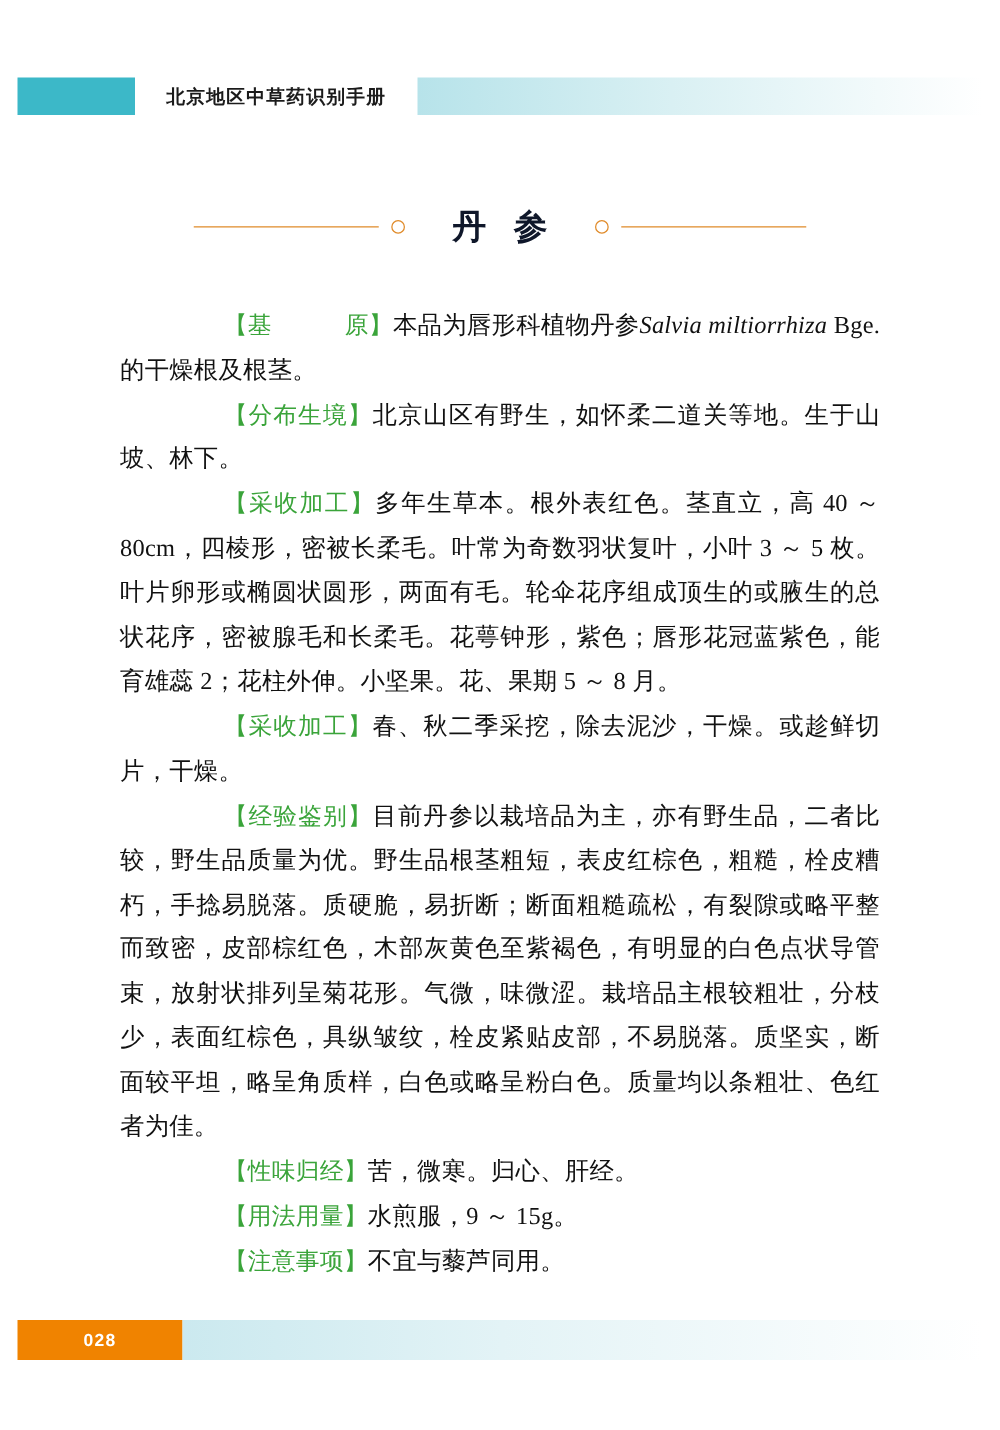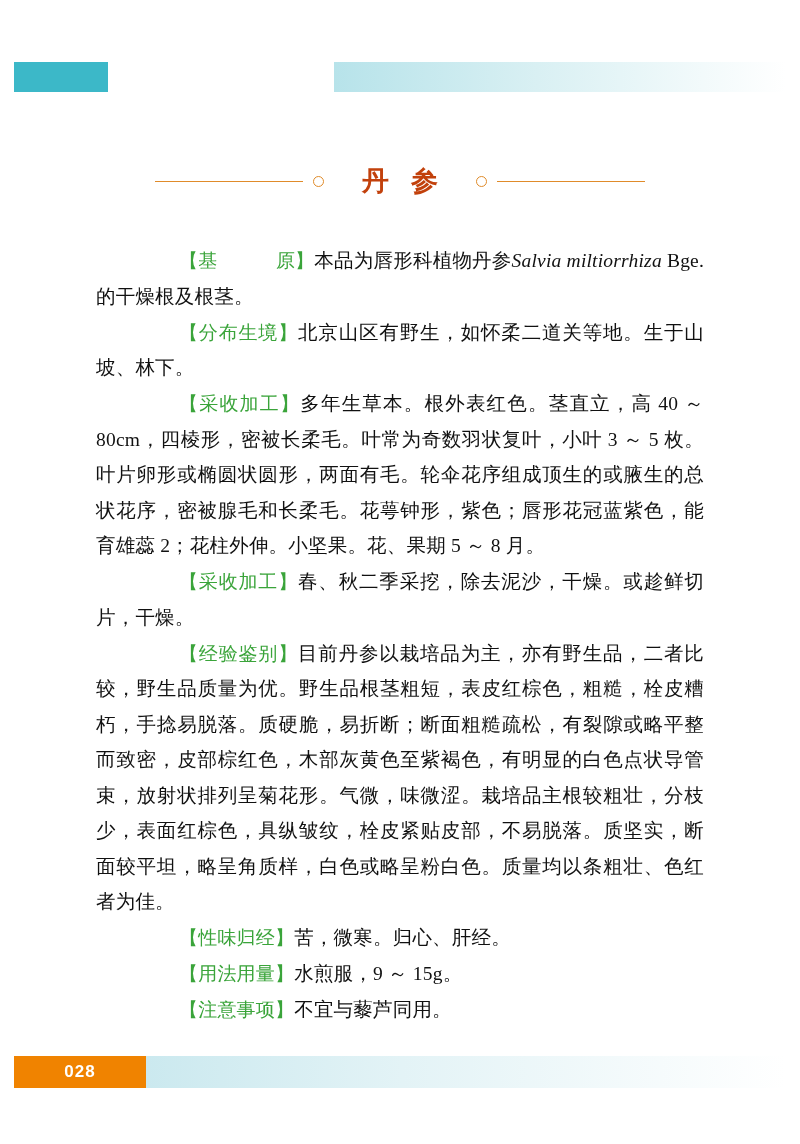--- a/index.html
+++ b/index.html
@@ -90,21 +90,21 @@
     height: 11px;
     border: 1.6px solid #e08b2a;
     border-radius: 50%;
     box-sizing: border-box;
     flex: 0 0 auto;
   }
   .title-text {
     font-family: "Liberation Sans", "DejaVu Sans", sans-serif;
     font-size: 27px;
     font-weight: bold;
-    color: #c2410c;
+    color: #0f172a;
     letter-spacing: 22px;
     text-indent: 22px;
     padding: 0 16px;
     white-space: nowrap;
   }
 
   
   .content {
     position: absolute;
     left: 96px;
@@ -152,41 +152,44 @@
     top: 0;
     width: 132px;
     height: 32px;
     background: #f08300;
     display: flex;
     align-items: center;
     justify-content: center;
   }
   .footer-page {
     font-family: "Liberation Sans", "DejaVu Sans", sans-serif;
-    font-size: 17px;
+    font-size: 14px;
     font-weight: bold;
     color: #ffffff;
     letter-spacing: 1px;
   }
   .footer-bar {
     position: absolute;
     left: 146px;
     top: 0;
     width: 640px;
     height: 32px;
     background: linear-gradient(to right, #cbe9ef 0%, #e3f3f6 40%, #ffffff 100%);
   }
 </style>
 </head>
 <body>
 
 <div class="page">
 
   <div class="header">
     <div class="header-bar-left"></div>
+    <div class="header-title-box">
+      <span class="header-title">北京地区中草药识别手册</span>
+    </div>
     <div class="header-bar-right"></div>
   </div>
 
   <div class="title-wrap">
     <div class="title-line left"></div>
     <div class="title-ring"></div>
     <div class="title-text">丹参</div>
     <div class="title-ring"></div>
     <div class="title-line right"></div>
   </div>

